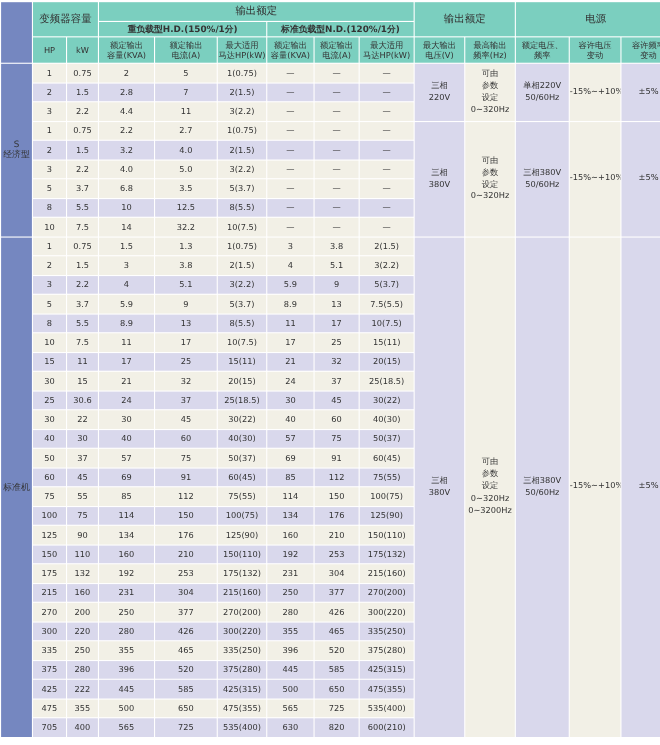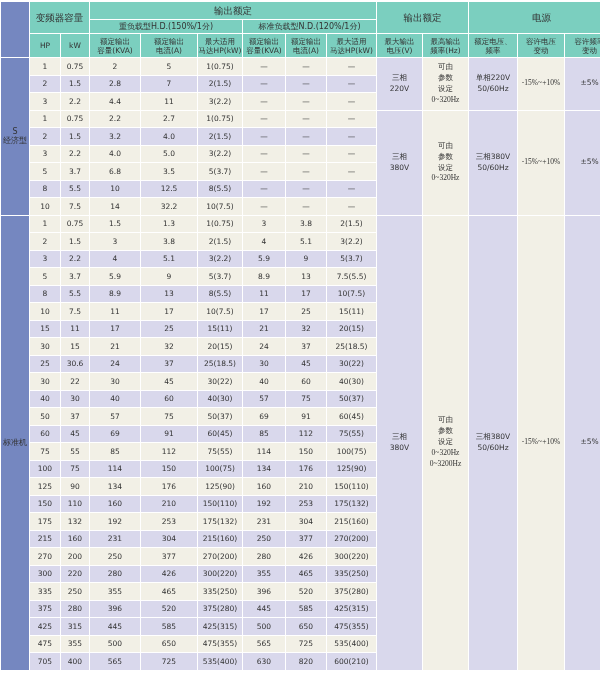--- a/index.html
+++ b/index.html
@@ -29,23 +29,23 @@
   .subhdr{font-size:7.5px;margin-top:10px;}
   .corner{background:var(--blue);}
   .group-cell{
     background:var(--blue);white-space:pre-line;font-size:8px;
   }
   tr.shade-a td.data{background:var(--cream);}
   tr.shade-b td.data{background:var(--lav);}
   td.data{font-size:7.5px;}
   td.merged{white-space:pre-line;font-size:7.5px;line-height:1.45;}
   td.mlav{background:var(--lav);}
-  td.mcream{background:var(--cream);font-family:Liberation Serif, serif;}
+  td.mcream{background:var(--cream);}
   thead tr.r1 td{height:17px;}
-  thead tr.r2 td{height:13px;}
+  thead tr.r2 td{height:13px;font-weight:bold;}
   thead tr.r3 td{height:23px;}
   tbody td{height:16.5px;}
 </style>
 </head>
 <body>
 
 <table>
   <colgroup>
     <col style="width:28px">
       <col style="width:30px">
@@ -451,21 +451,21 @@
         <td class="data">280</td>
         <td class="data">396</td>
         <td class="data">520</td>
         <td class="data">375(280)</td>
         <td class="data">445</td>
         <td class="data">585</td>
         <td class="data">425(315)</td>
       </tr>
       <tr class="shade-b">
         <td class="data">425</td>
-        <td class="data">315</td>
+        <td class="data">222</td>
         <td class="data">445</td>
         <td class="data">585</td>
         <td class="data">425(315)</td>
         <td class="data">500</td>
         <td class="data">650</td>
         <td class="data">475(355)</td>
       </tr>
       <tr class="shade-a">
         <td class="data">475</td>
         <td class="data">355</td>

